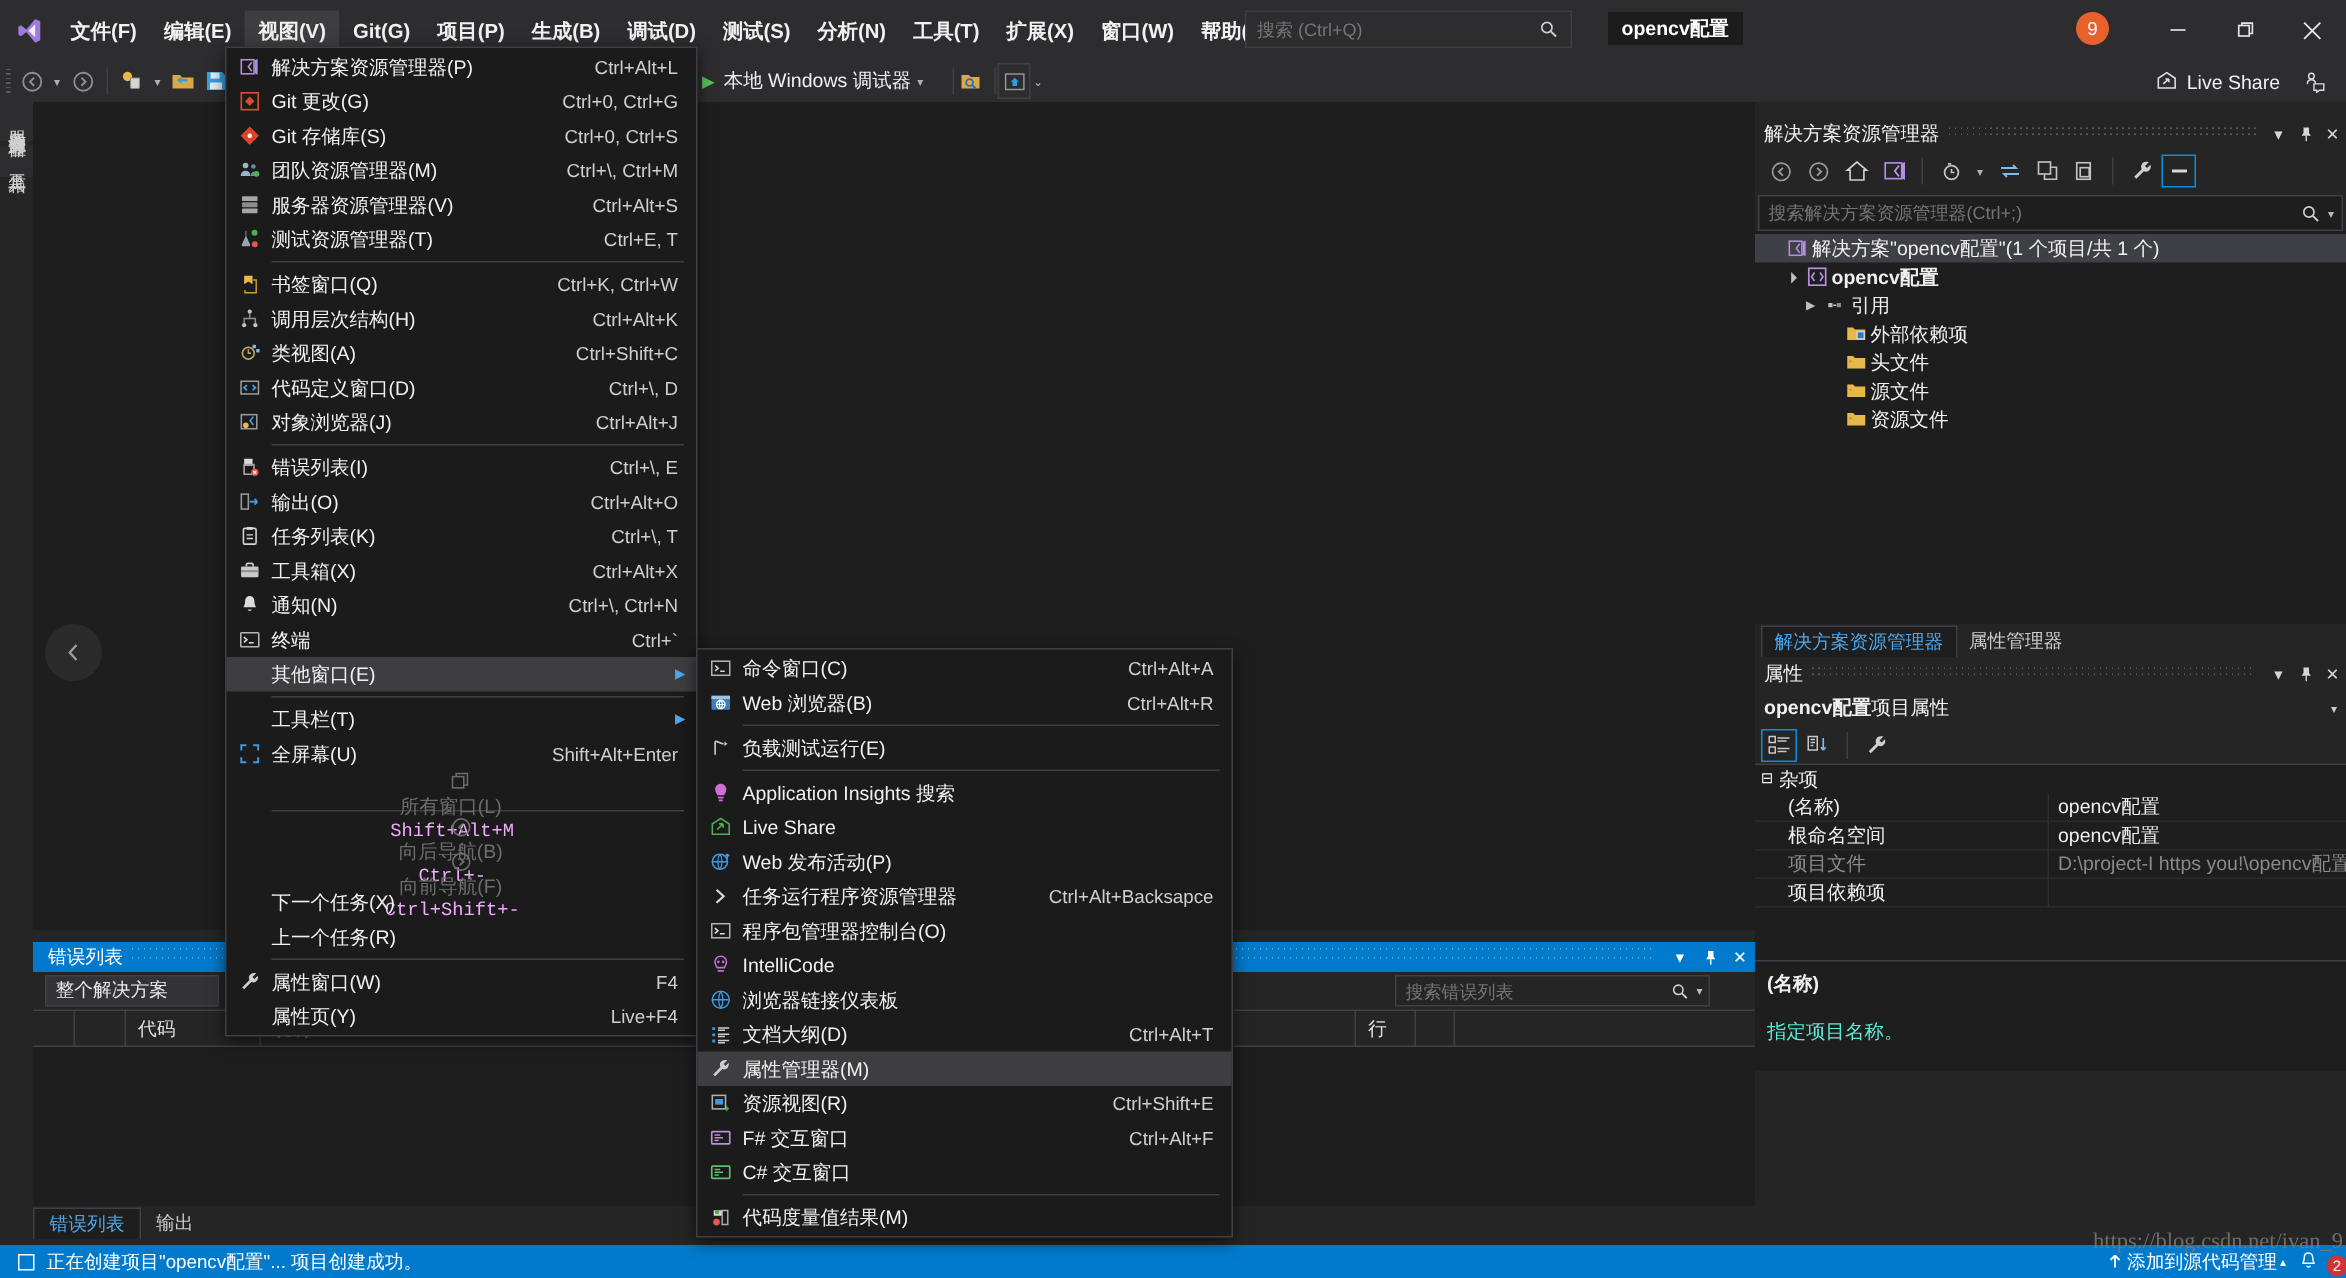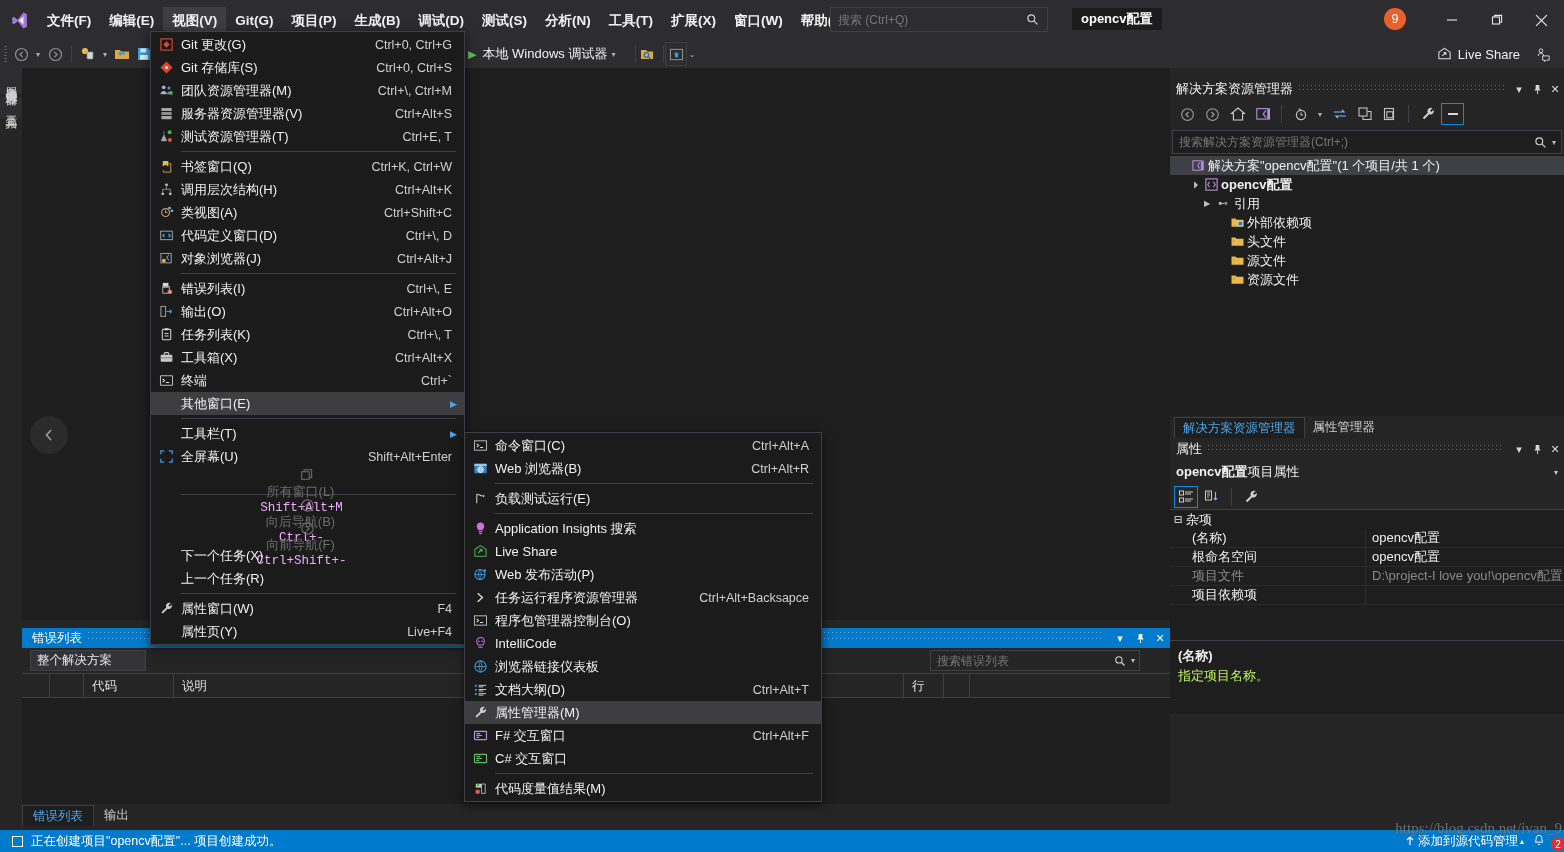--- a/index.html
+++ b/index.html
@@ -100,21 +100,21 @@
   .pbtn.boxed{ border:1px solid #0d8be0; }
   .prop-grid{ background:#1e1e1e; height:130px; }
   .pgrp{ height:19px; display:flex; align-items:center; font-size:13px; color:#f0f0f0; }
   .pgrp .exp{ width:16px; text-align:center; font-size:10px; }
   .prow{ height:19px; display:flex; align-items:center; font-size:13px; border-bottom:1px solid #2a2a2b; }
   .prow .k{ width:196px; padding-left:22px; color:#f0f0f0; white-space:nowrap; overflow:hidden; border-right:1px solid #2f2f30; }
   .prow .v{ flex:1; padding-left:6px; color:#f0f0f0; white-space:nowrap; overflow:hidden; }
   .dim{ color:#8a8a8a !important; }
   .prop-desc{ background:#1e1e1e; border-top:1px solid #3f3f46; height:74px; padding:6px 8px; }
   .prop-desc .n{ font-size:13px; font-weight:bold; color:#f0f0f0; }
-  .prop-desc .d{ font-size:13px; color:#bef264; margin-top:2px; }
+  .prop-desc .d{ font-size:13px; color:#5eead4; margin-top:14px; }
 
   
   .status{ position:absolute; left:0; top:830px; width:1564px; height:22px; background:#007acc; display:flex; align-items:center; color:#fff; font-size:12.5px; }
   .status .sq{ width:11px; height:11px; border:1.5px solid #fff; margin:0 8px 0 12px; }
   .status-right{ position:absolute; right:4px; display:flex; align-items:center; gap:8px; }
   .sbadge{ position:relative; display:flex; align-items:center; }
   .sbadge .cnt{ position:absolute; right:-5px; top:3px; background:#d13438; color:#fff; border-radius:50%; width:14px; height:14px; font-size:10px; display:flex; align-items:center; justify-content:center; }
 
   
   .menu{ position:absolute; background:#1b1b1c; border:1px solid #3f3f46; box-shadow:0 3px 10px rgba(0,0,0,.6); padding:1px 0; z-index:60; }
@@ -562,21 +562,21 @@
           <div class="prow">
             <div class="k">(名称)</div>
             <div class="v">opencv配置</div>
           </div>
           <div class="prow">
             <div class="k">根命名空间</div>
             <div class="v">opencv配置</div>
           </div>
           <div class="prow">
             <div class="k dim">项目文件</div>
-            <div class="v dim">D:\project-I love you!\opencv配置</div>
+            <div class="v dim">D:\project-I https you!\opencv配置</div>
           </div>
           <div class="prow">
             <div class="k">项目依赖项</div>
             <div class="v"></div>
           </div>
         </div>
     </div>
 
     <div class="prop-desc">
       <div class="n">(名称)</div>
@@ -608,20 +608,31 @@
         </span>
         <span class="cnt">2</span>
       </span>
     </span>
   </div>
 
   <div class="menu" id="viewMenu" style="left:150px; top:31px; width:315px;">
       <div class="mi">
         <span class="mic">
           <svg width="15" height="15" viewBox="0 0 16 16">
+            <rect x="2" y="3" width="9" height="10" fill="none" stroke="#b58fe0" stroke-width="1.1"></rect>
+            <path d="M9.4 4.8 7 8l2.4 3.2" fill="none" stroke="#b58fe0" stroke-width="1.1"></path>
+            <path d="M11.6 3.4v9.2l2 1V2.4z" fill="#b58fe0"></path>
+          </svg>
+        </span>
+        <span class="mtx">解决方案资源管理器(P)</span>
+        <span class="mk">Ctrl+Alt+L</span>
+      </div>
+      <div class="mi">
+        <span class="mic">
+          <svg width="15" height="15" viewBox="0 0 16 16">
             <rect x="2" y="2" width="12" height="12" fill="none" stroke="#d64b32" stroke-width="1.2"></rect>
             <path d="M8 4.6 11.4 8 8 11.4 4.6 8z" fill="#d64b32"></path>
           </svg>
         </span>
         <span class="mtx">Git 更改(G)</span>
         <span class="mk">Ctrl+0, Ctrl+G</span>
       </div>
       <div class="mi">
         <span class="mic">
           <svg width="15" height="15" viewBox="0 0 16 16">
@@ -764,20 +775,30 @@
             <path d="M5.6 5V3.8a1 1 0 0 1 1-1h2.8a1 1 0 0 1 1 1V5" fill="none" stroke="#c9c9c9" stroke-width="1.2"></path>
             <rect x="1.8" y="7.6" width="12.4" height="1.4" fill="#8e8e8e"></rect>
           </svg>
         </span>
         <span class="mtx">工具箱(X)</span>
         <span class="mk">Ctrl+Alt+X</span>
       </div>
       <div class="mi">
         <span class="mic">
           <svg width="15" height="15" viewBox="0 0 16 16">
+            <path d="M8 1.4c-2 0-3.3 1.6-3.3 3.5 0 2.9-1.1 3.7-1.1 4.6h8.8c0-.9-1.1-1.7-1.1-4.6C11.3 3 10 1.4 8 1.4z" fill="#dcdcdc"></path>
+            <path d="M6.5 11a1.6 1.6 0 0 0 3 0z" fill="#dcdcdc"></path>
+          </svg>
+        </span>
+        <span class="mtx">通知(N)</span>
+        <span class="mk">Ctrl+\, Ctrl+N</span>
+      </div>
+      <div class="mi">
+        <span class="mic">
+          <svg width="15" height="15" viewBox="0 0 16 16">
             <rect x="1.6" y="3" width="12.8" height="10" rx=".6" fill="none" stroke="#b8b8b8" stroke-width="1.1"></rect>
             <path d="M3.8 6.2 6 8l-2.2 1.8M7.4 10.2h3.4" fill="none" stroke="#e0e0e0" stroke-width="1.1"></path>
           </svg>
         </span>
         <span class="mtx">终端</span>
         <span class="mk">Ctrl+`</span>
       </div>
       <div class="mi hl">
         <span class="mic"></span>
         <span class="mtx">其他窗口(E)</span>
@@ -982,20 +1003,31 @@
           <svg width="15" height="15" viewBox="0 0 16 16">
             <path d="M10.8 1.8a3.4 3.4 0 0 0-3 5l-5.2 5.2 1.4 1.4 5.2-5.2a3.4 3.4 0 0 0 4.4-4.4L11.4 6 10 4.6l2.6-2.6a3.4 3.4 0 0 0-1.8-.2z" fill="#cfcfcf"></path>
           </svg>
         </span>
         <span class="mtx">属性管理器(M)</span>
         <span class="mk"></span>
       </div>
       <div class="mi">
         <span class="mic">
           <svg width="15" height="15" viewBox="0 0 16 16">
+            <rect x="2" y="2.4" width="9.4" height="9.6" fill="none" stroke="#b0b0b0" stroke-width="1.1"></rect>
+            <rect x="4" y="5" width="5.6" height="4" fill="#3c9ae0"></rect>
+            <path d="M11.8 9.6 14 11.8l-2.2 2.2z" fill="#4caf50"></path>
+          </svg>
+        </span>
+        <span class="mtx">资源视图(R)</span>
+        <span class="mk">Ctrl+Shift+E</span>
+      </div>
+      <div class="mi">
+        <span class="mic">
+          <svg width="15" height="15" viewBox="0 0 16 16">
             <rect x="1.6" y="3.6" width="12.8" height="8.8" rx=".6" fill="none" stroke="#b58fe0" stroke-width="1.2"></rect>
             <path d="M3.6 6h4M3.6 8h6M3.6 10h3" stroke="#b58fe0" stroke-width="1.1"></path>
           </svg>
         </span>
         <span class="mtx">F# 交互窗口</span>
         <span class="mk">Ctrl+Alt+F</span>
       </div>
       <div class="mi">
         <span class="mic">
           <svg width="15" height="15" viewBox="0 0 16 16">

